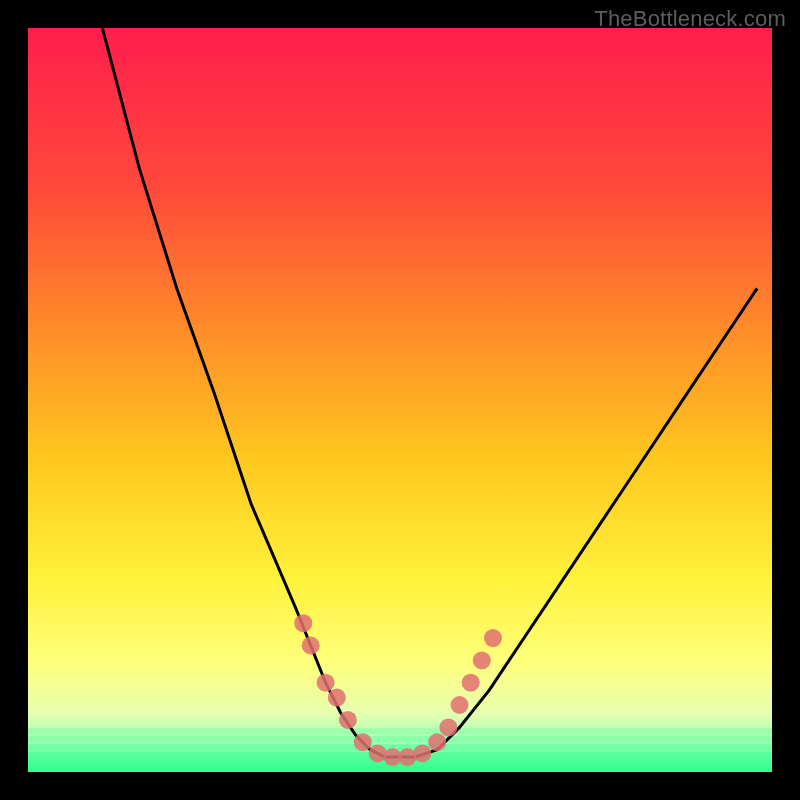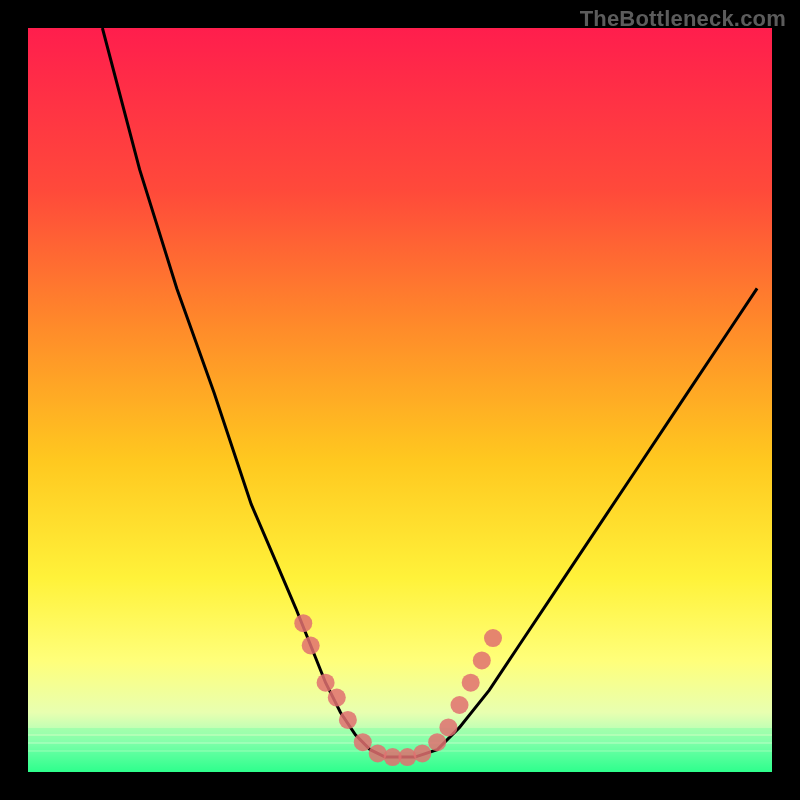--- a/index.html
+++ b/index.html
@@ -16,21 +16,21 @@
     height: 800px;
     background: #000;
     position: relative;
   }
   .watermark {
     position: absolute;
     top: 6px;
     right: 14px;
     color: #5c5c5c;
     font-size: 22px;
-    font-weight: 700;
+    font-weight: 400;
     letter-spacing: 0.2px;
     user-select: none;
   }
   .plot-frame {
     position: absolute;
     left: 28px;
     top: 28px;
     width: 744px;
     height: 744px;
     background: #000;

